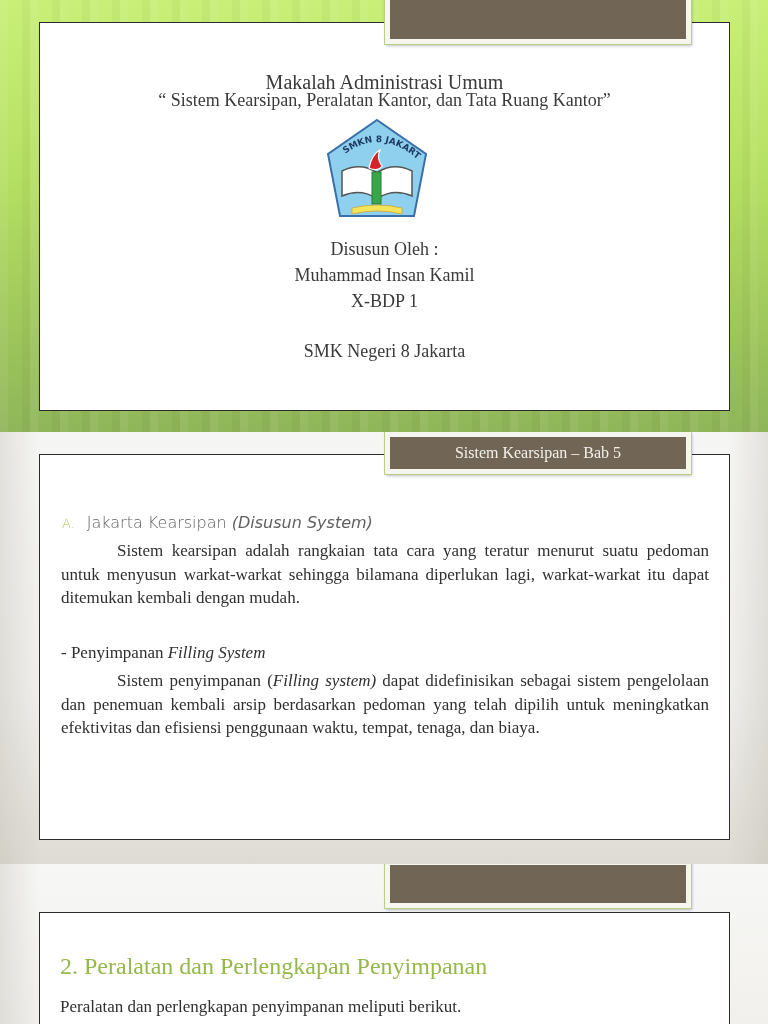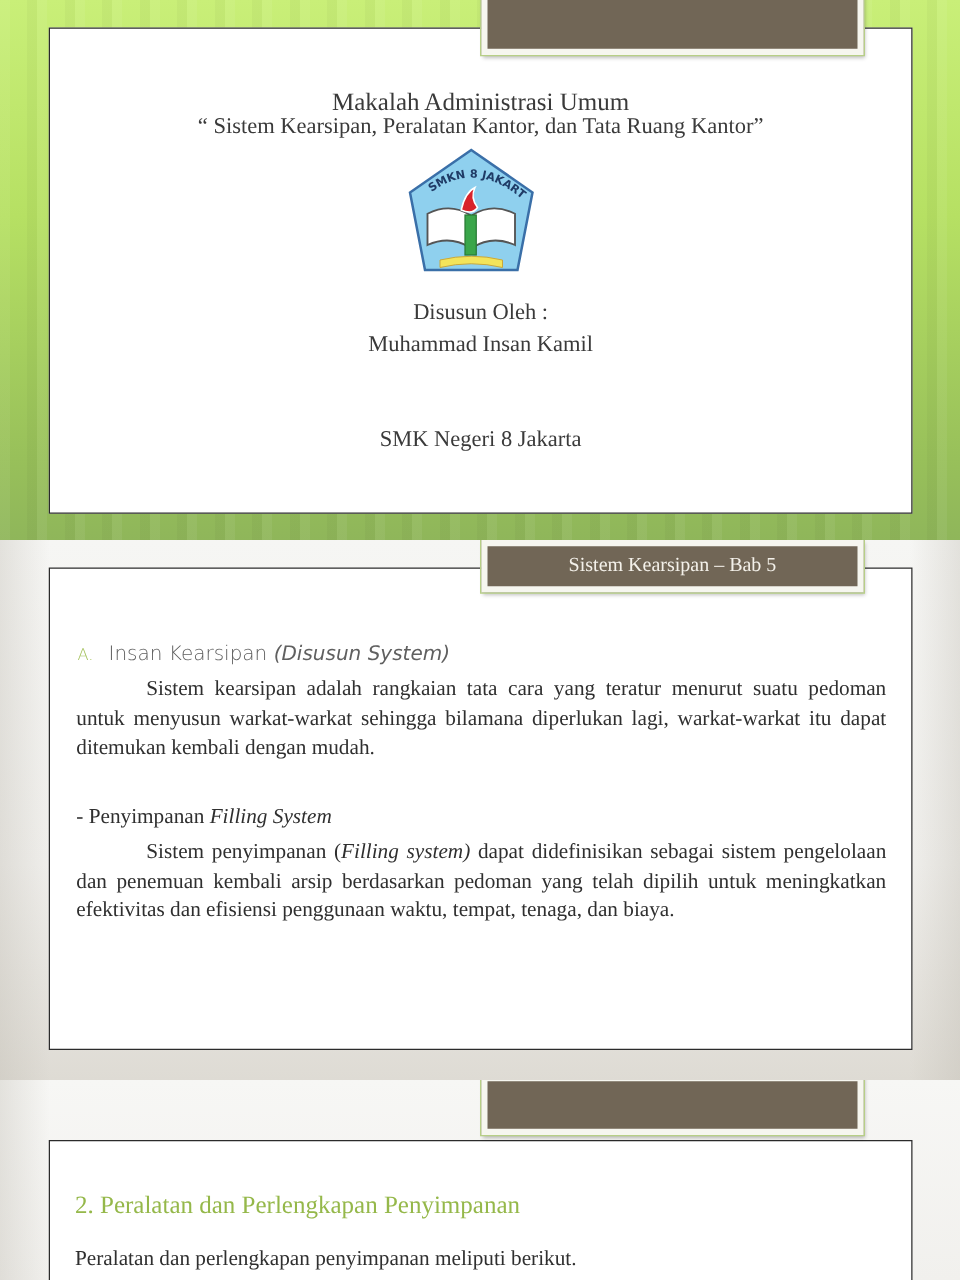--- a/index.html
+++ b/index.html
@@ -44,21 +44,21 @@
   .heading-a { position: absolute; left: 22px; top: 58px; font-family: "DejaVu Sans", sans-serif; font-size: 16px; color: #606060; font-weight: 300; }
   .heading-a .marker { color: #a6c35f; font-size: 13px; margin-right: 12px; }
   .heading-a .it { font-style: italic; }
   .para { position: absolute; left: 21px; width: 648px; color: #2f2f2f; font-size: 17px; line-height: 23.5px; text-align: justify; }
   .para .indent { display: inline-block; width: 56px; }
   .para i { font-style: italic; }
 
   
   #box3 { top: 48px; height: 140px; }
   #tab3 { top: -4px; height: 48px; }
-  .s3-heading { position: absolute; left: 20px; top: 40px; color: #95b84a; font-size: 20px; }
+  .s3-heading { position: absolute; left: 20px; top: 40px; color: #95b84a; font-size: 24px; }
   .s3-intro { position: absolute; left: 20px; top: 84px; color: #2f2f2f; font-size: 17px; }
 </style>
 </head>
 <body>
 
 <div class="slide" id="slide1">
   <div class="content-box" id="box1">
     <div class="s1-text s1-title">Makalah Administrasi Umum</div>
     <div class="s1-text s1-sub">“ Sistem Kearsipan, Peralatan Kantor, dan Tata Ruang Kantor”</div>
 
@@ -70,29 +70,30 @@
       </text>
       <path d="M20,55 Q38,46 54,56 L54,82 Q38,72 20,80 Z" fill="#ffffff" stroke="#555" stroke-width="1.5"></path>
       <path d="M90,55 Q72,46 56,56 L56,82 Q72,72 90,80 Z" fill="#ffffff" stroke="#555" stroke-width="1.5"></path>
       <rect x="50" y="56" width="9" height="32" fill="#3aa64a" stroke="#2a7a36" stroke-width="1"></rect>
       <path d="M47,52 Q50,38 58,34 Q54,42 60,50 Q56,56 47,52 Z" fill="#d8222a" stroke="#fff" stroke-width="1.2"></path>
       <path d="M30,92 Q55,86 80,92 L80,98 Q55,92 30,98 Z" fill="#f3e45a" stroke="#caa83a" stroke-width="0.8"></path>
     </svg>
 
     <div class="s1-text s1-line" style="top:216px">Disusun Oleh :</div>
     <div class="s1-text s1-line" style="top:242px">Muhammad Insan Kamil</div>
+    <div class="s1-text s1-line" style="top:268px">X-BDP 1</div>
     <div class="s1-text s1-line" style="top:318px">SMK Negeri 8 Jakarta</div>
   </div>
   <div class="title-tab" id="tab1"></div>
 </div>
 
 <div class="slide" id="slide2">
   <div class="content-box" id="box2">
     <div class="heading-a">
-      <span class="marker">A.</span><span>Insan Kearsipan </span><span class="it">(Disusun System)</span>
+      <span class="marker">A.</span><span>Jakarta Kearsipan </span><span class="it">(Disusun System)</span>
     </div>
     <div class="para" style="top:84px">
       <span class="indent"></span><span>Sistem kearsipan adalah rangkaian tata cara yang teratur menurut suatu pedoman untuk menyusun warkat-warkat sehingga bilamana diperlukan lagi, warkat-warkat itu dapat ditemukan kembali dengan mudah.</span>
     </div>
     <div class="para" style="top:186px">
       <span>- Penyimpanan </span><i>Filling System</i>
     </div>
     <div class="para" style="top:214px">
       <span class="indent"></span><span>Sistem penyimpanan (</span><i>Filling system)</i><span> dapat didefinisikan sebagai sistem pengelolaan dan penemuan kembali arsip berdasarkan pedoman yang telah dipilih untuk meningkatkan efektivitas dan efisiensi penggunaan waktu, tempat, tenaga, dan biaya.</span>
     </div>

